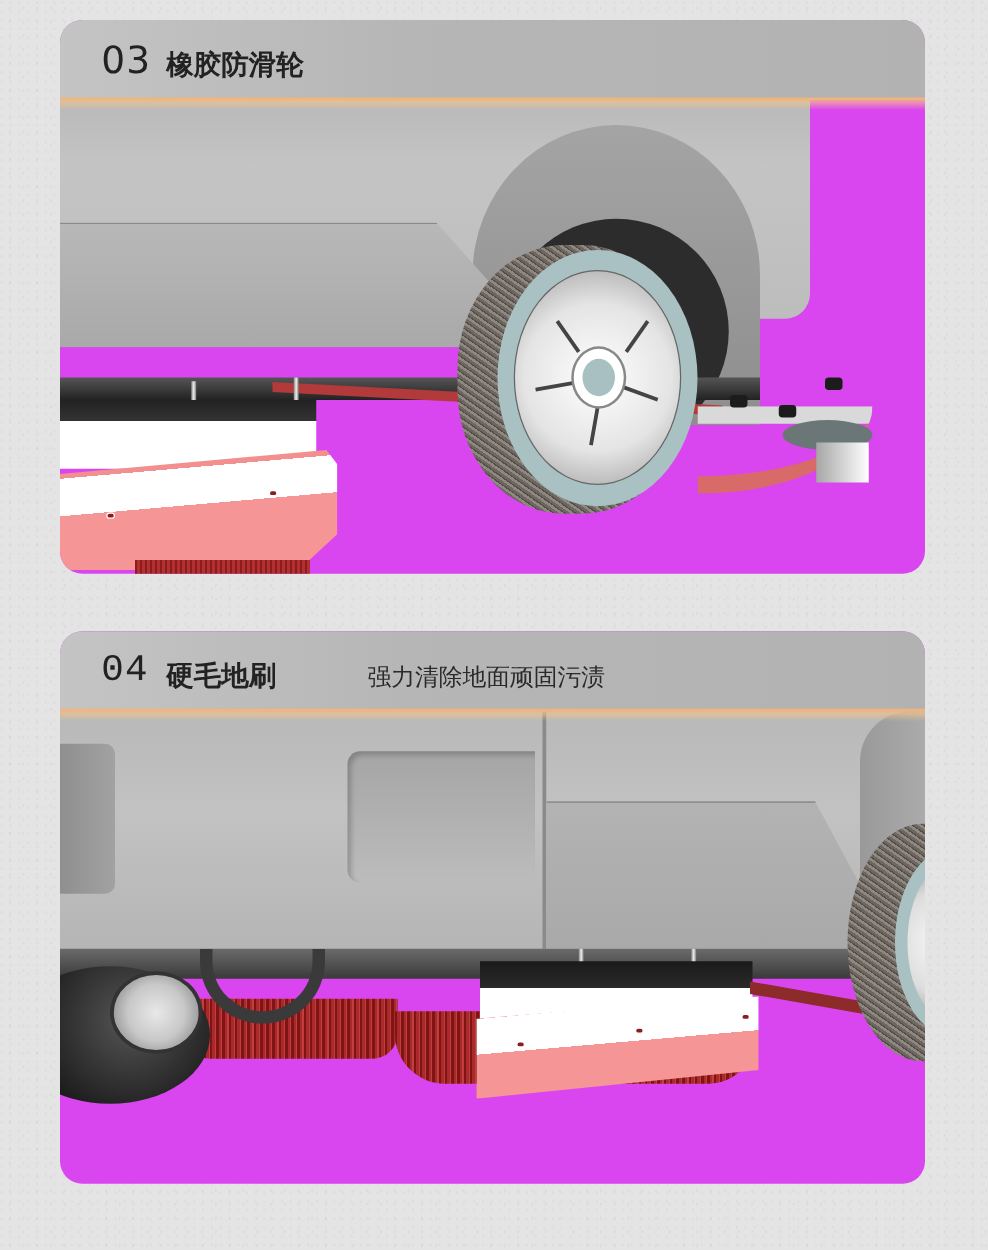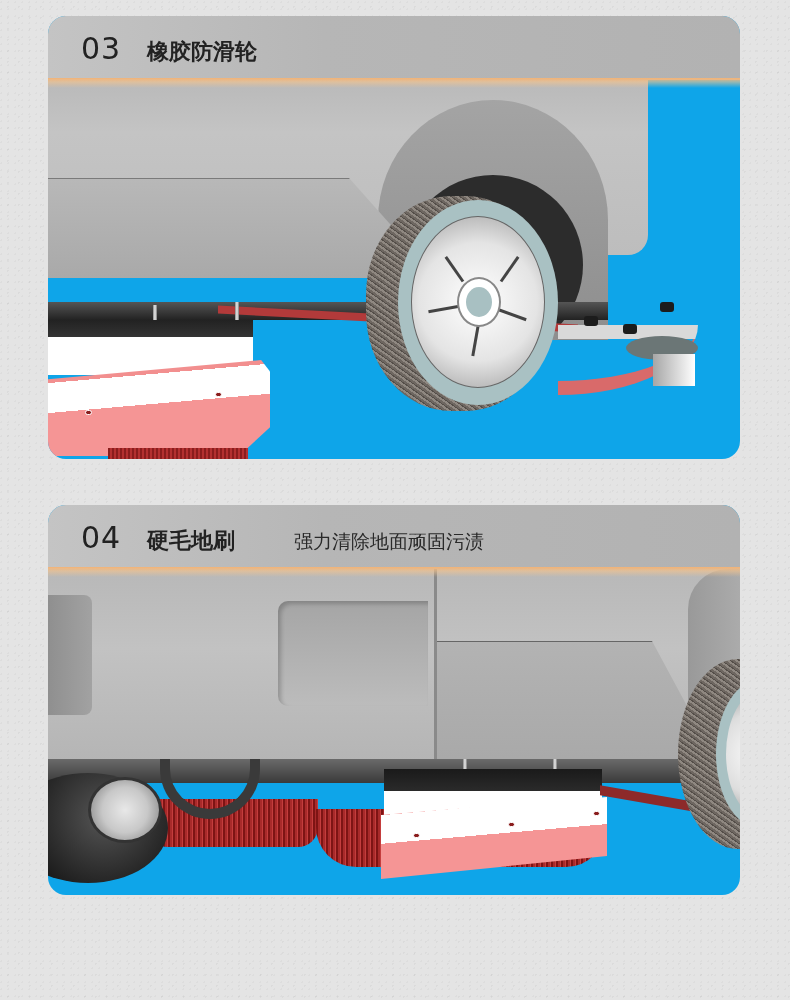--- a/index.html
+++ b/index.html
@@ -12,40 +12,40 @@
     background-size: 7px 7px, 11px 11px;
     position: relative;
     font-family: "DejaVu Sans", sans-serif;
   }
   .card {
     position: absolute;
     left: 48px;
     width: 692px;
     border-radius: 18px;
     overflow: hidden;
-    background: #0ea5e9;
+    background: #d946ef;
   }
   .card-1 { top: 16px; height: 443px; }
-  .card-2 { top: 505px; height: 390px; }
+  .card-2 { top: 505px; height: 442px; font-family: Liberation Mono, monospace; }
 
   .header {
     position: absolute; left: 0; top: 0; width: 100%; height: 64px;
     background: linear-gradient(90deg, #c4c4c4 0%, #b6b6b6 40%, #b2b2b2 100%);
     z-index: 5;
   }
   .header::after {
     content: ""; position: absolute; left: 0; right: 0; bottom: -8px; height: 10px;
     background: linear-gradient(180deg, #f2b377 0%, rgba(246,196,140,0.6) 40%, rgba(255,230,200,0) 100%);
   }
   .num {
     position: absolute; left: 33px; top: 15px;
     font-size: 30px; color: #222; font-weight: 400; letter-spacing: 1px;
   }
   .title {
-    position: absolute; left: 99px; top: 21px;
+    position: absolute; left: 85px; top: 21px;
     font-size: 22px; color: #222; font-weight: bold; text-align: right;
   }
   .subtitle {
     position: absolute; left: 246px; top: 24px;
     font-size: 19px; color: #2a2a2a;
   }
 
   .scene { position: absolute; left: 0; top: 64px; right: 0; bottom: 0; }
 
   

